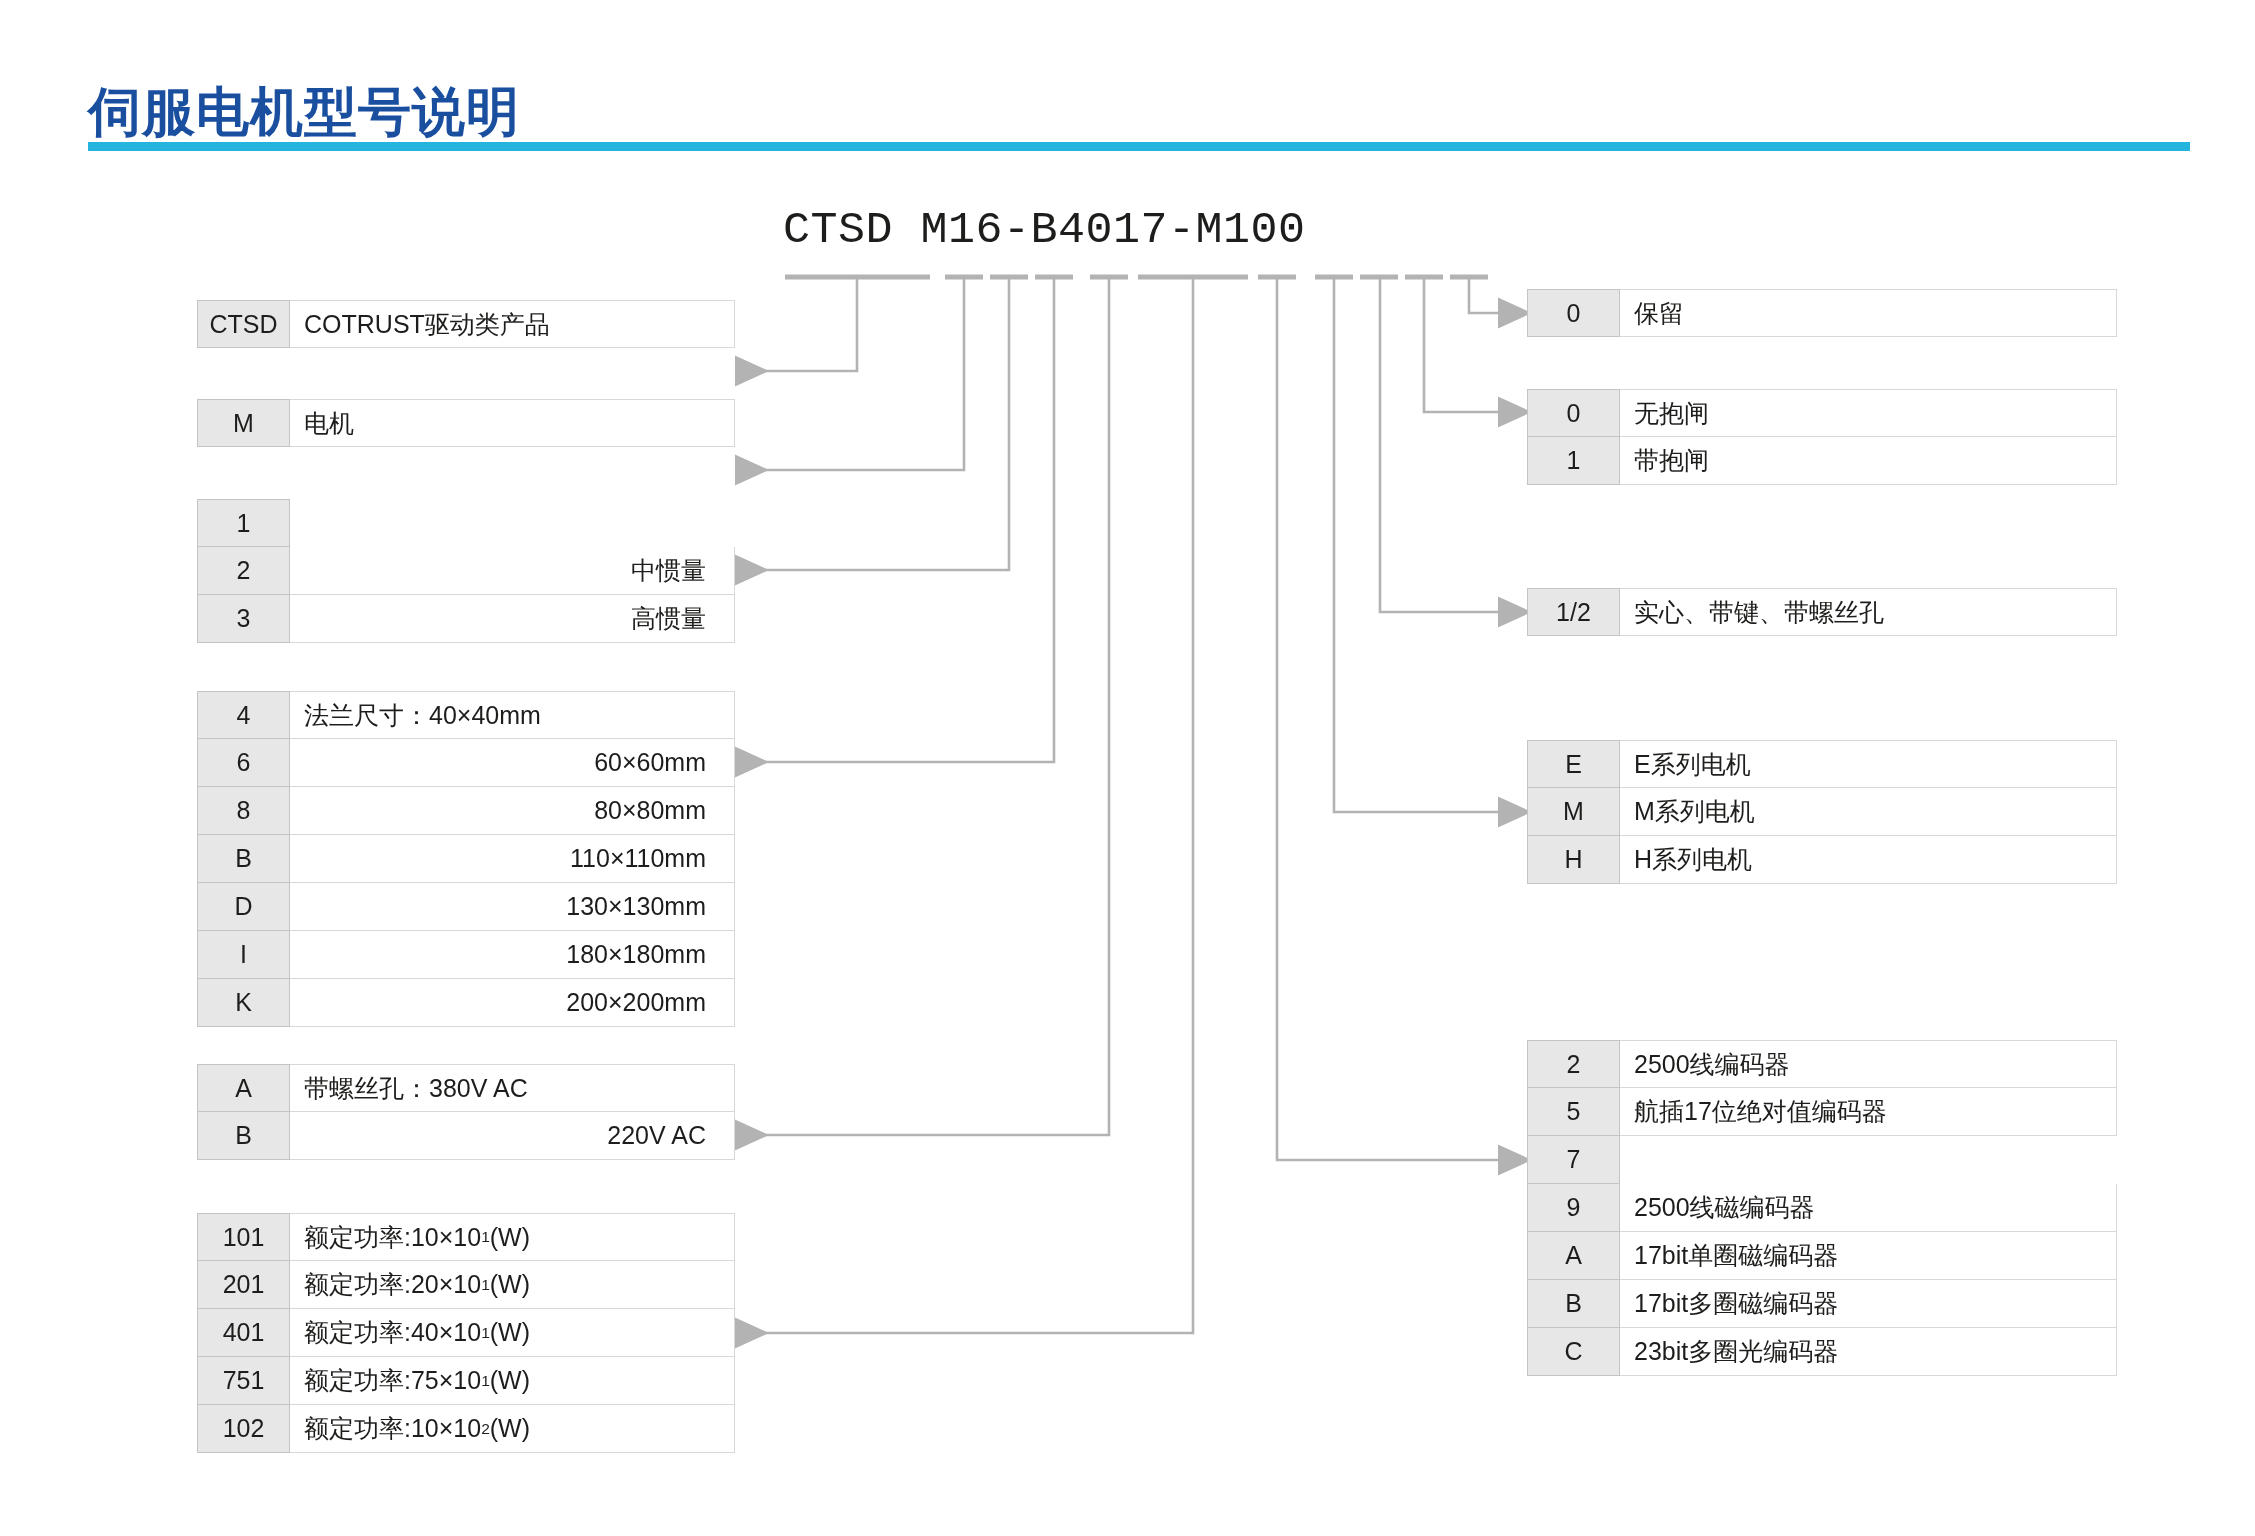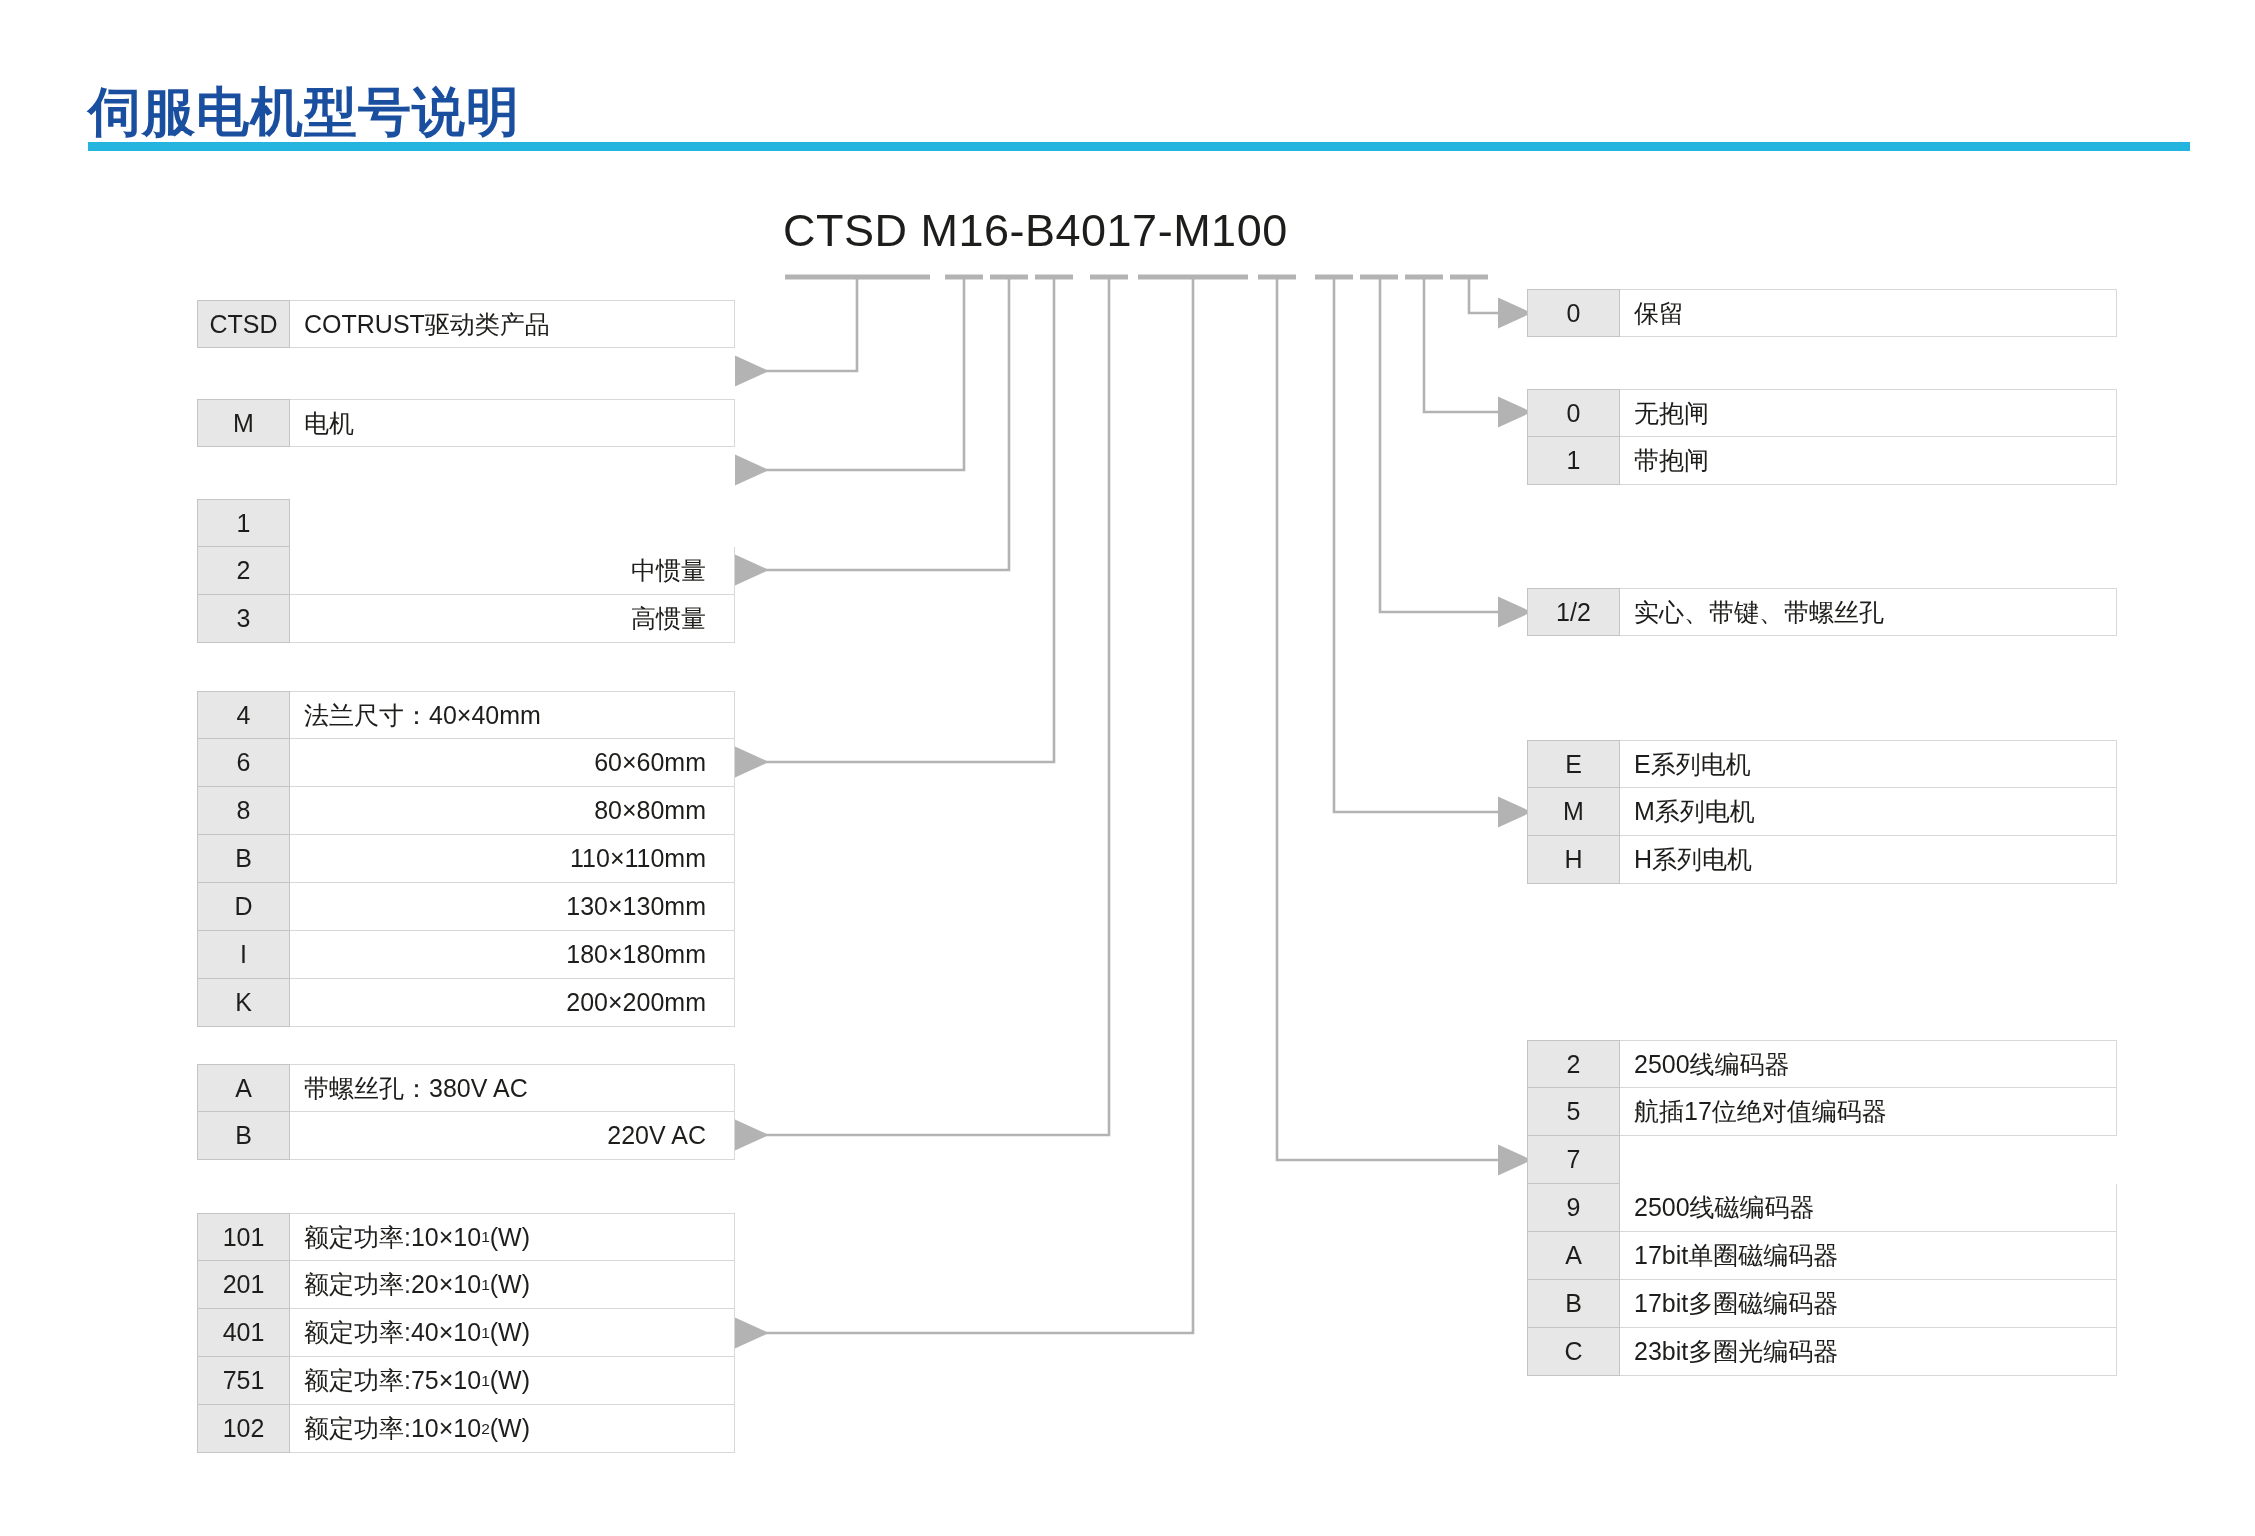--- a/index.html
+++ b/index.html
@@ -20,21 +20,21 @@
   }
   #title-rule {
     position: absolute; left: 88px; top: 142px;
     width: 2102px; height: 9px; background: #25b4dd;
   }
 
   
   #model-code {
     position: absolute; left: 783px; top: 205px;
     font-size: 45px; color: #1d1d1b; white-space: pre;
-    font-family: Liberation Sans, sans-serif;
+    font-family: Liberation Mono, monospace;
     letter-spacing: 0.5px;
   }
 
   
   #wires { position: absolute; left: 0; top: 0; width: 2255px; height: 1536px; }
 
   
   .tbl { position: absolute; }
   .row { display: flex; align-items: stretch; }
   .code {

